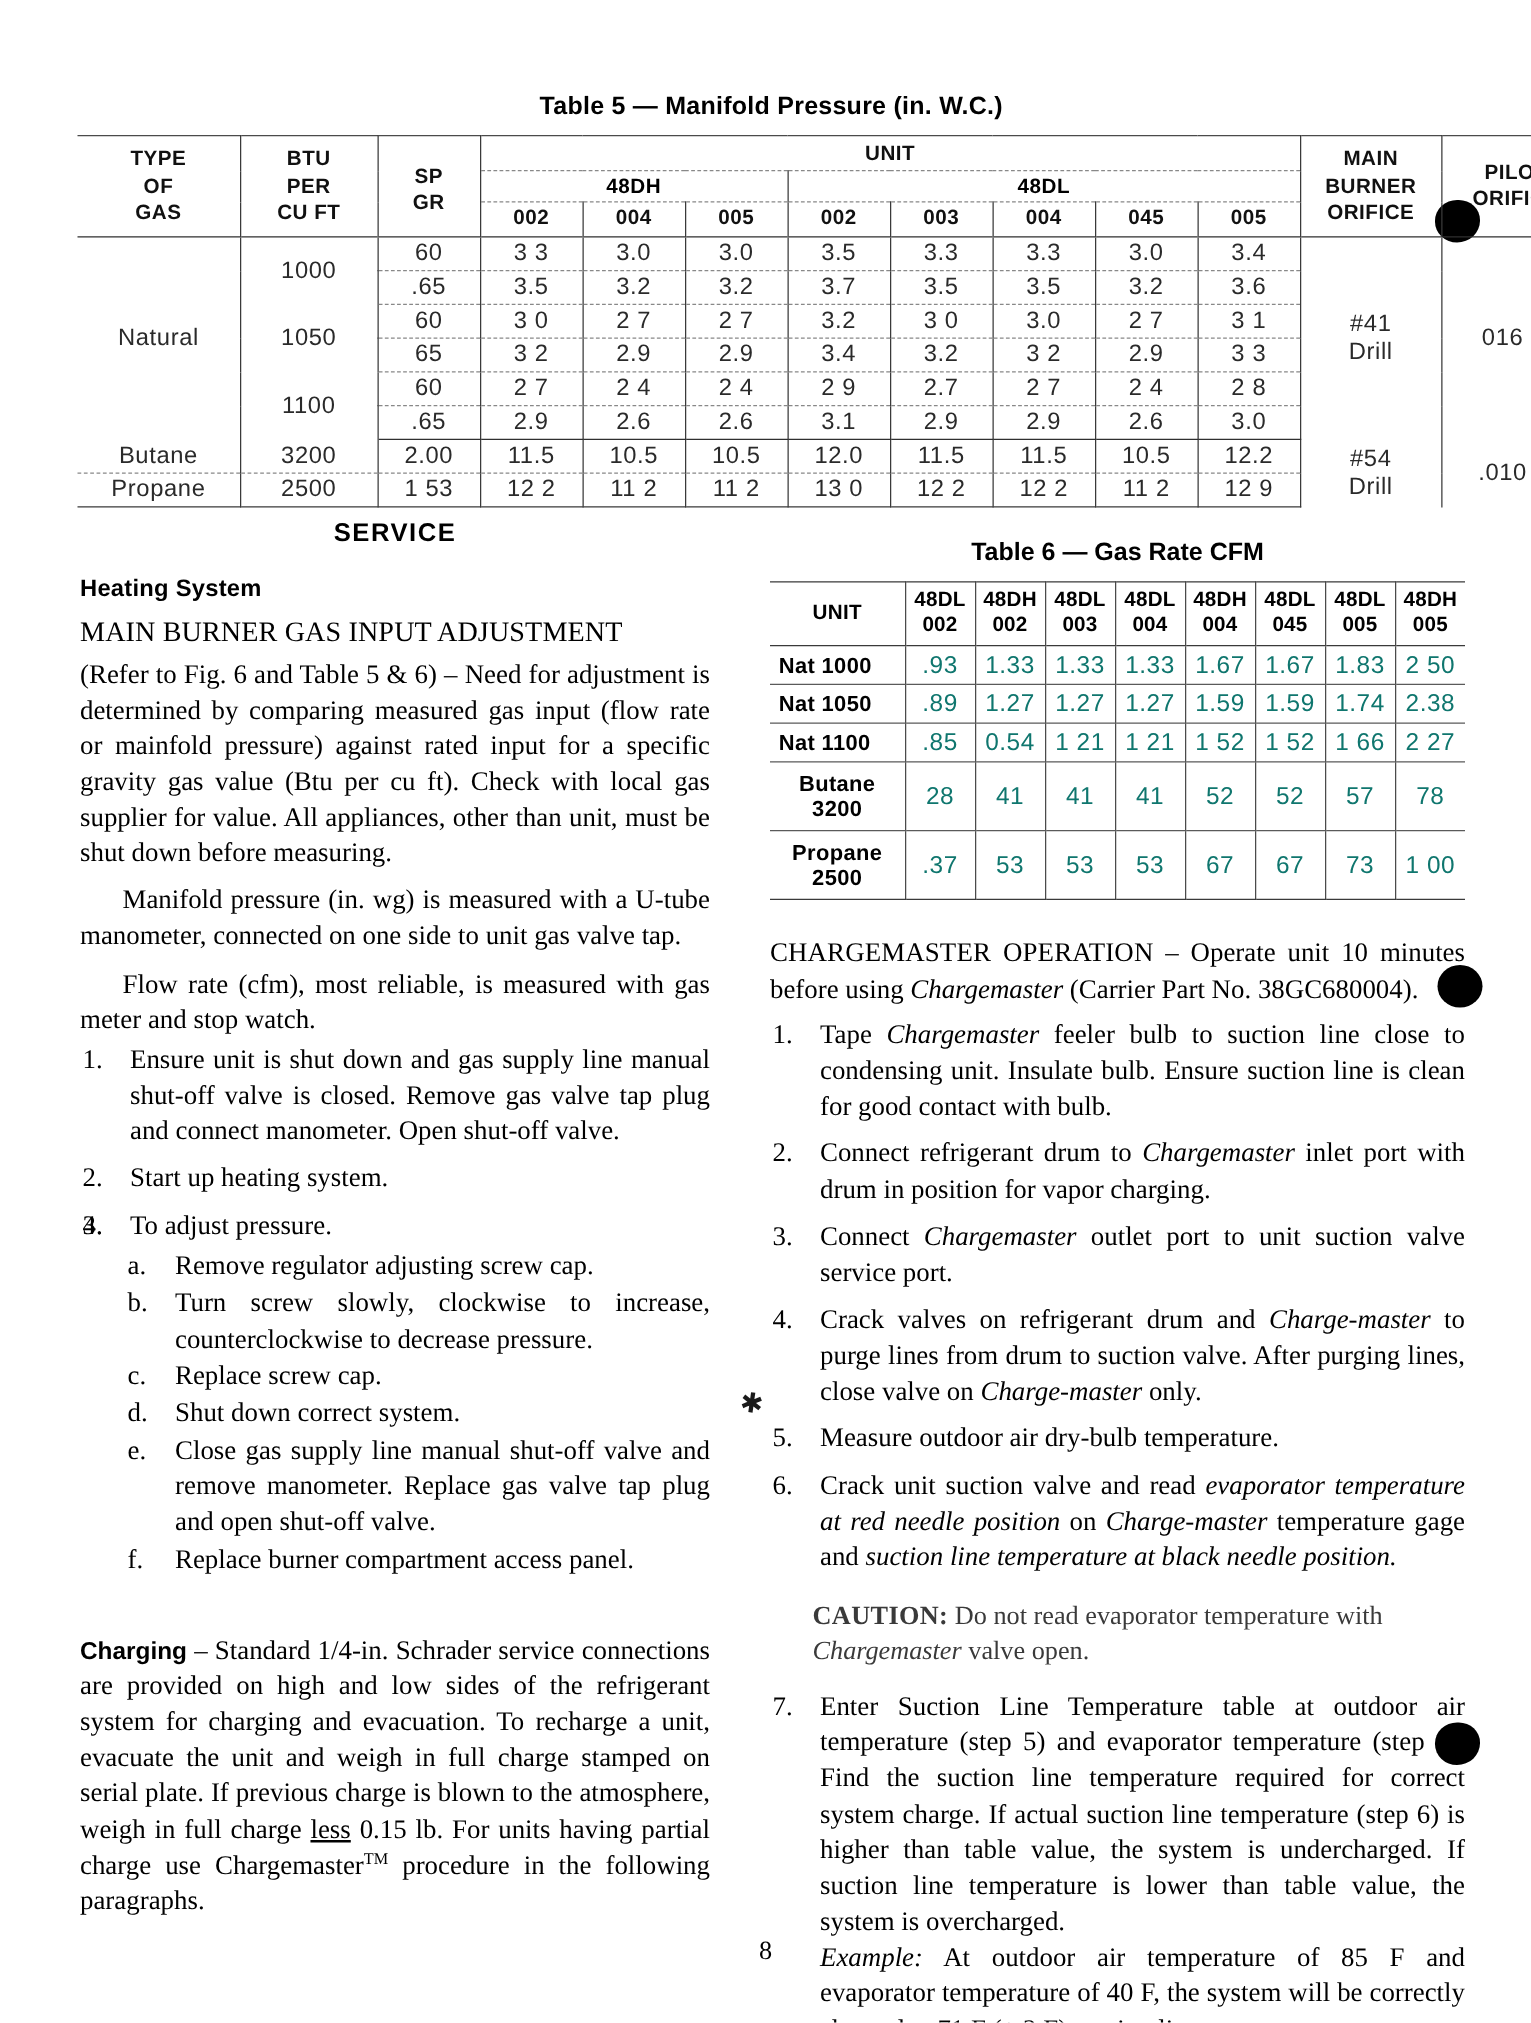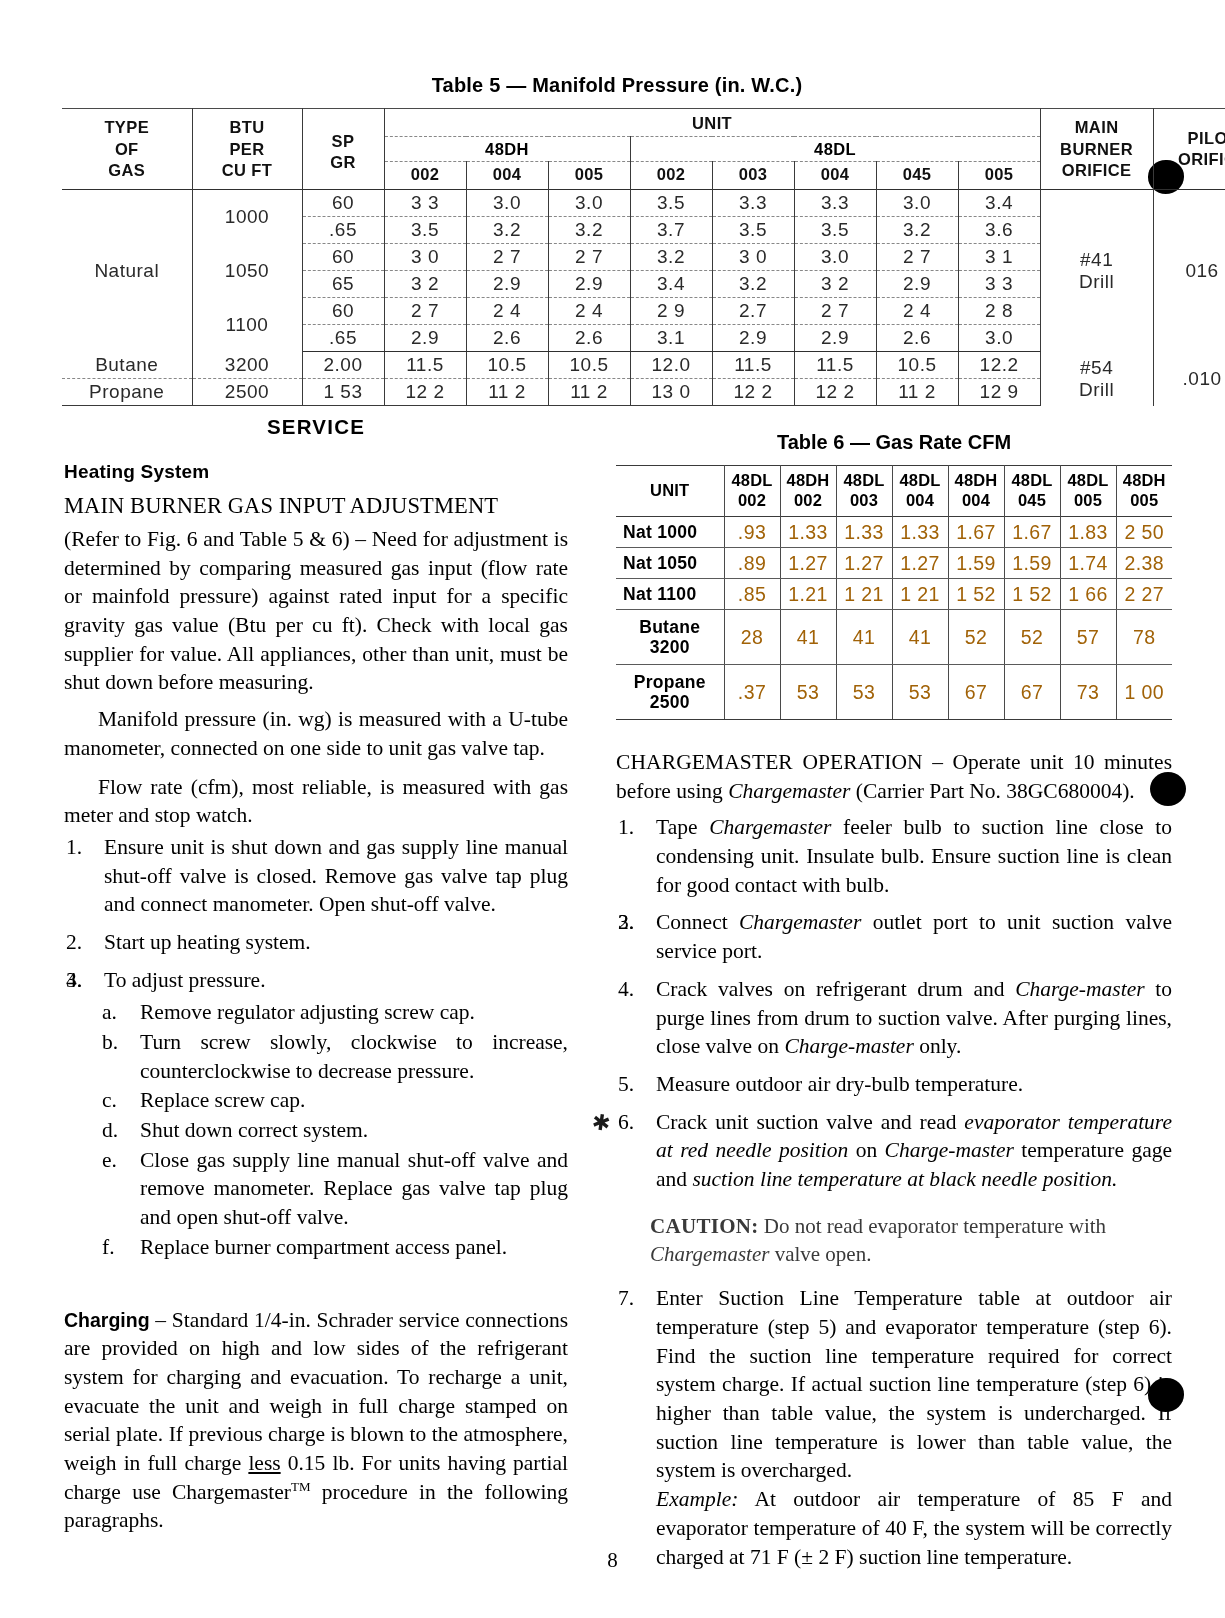--- a/index.html
+++ b/index.html
@@ -217,21 +217,21 @@
     font-size: 17.5px;
     text-align: left;
     padding-left: 7px;
     letter-spacing: 0.3px;
   }
   .t6 .rowlab.ctr { text-align: center; padding-left: 0; line-height: 1.15; }
   .t6 .v {
     font-family: "Liberation Sans", sans-serif;
     font-weight: 300;
     font-size: 19.5px;
-    color: #a16207;
+    color: #0f766e;
     letter-spacing: 0.4px;
   }
   .t6 .vr { border-right: 1.3px solid #4a4a4a; }
   .t6 .hb { border-bottom: 1.2px solid #5a5a5a; }
   .t6 .ht { border-top: 1.5px solid #3a3a3a; }
   .t6 .bb { border-bottom: 1.6px solid #3a3a3a; }
 
   
   .caution {
     margin: 18px 0 16px 0;
@@ -587,21 +587,21 @@
           <td class="v vr hb">1.27</td>
           <td class="v vr hb">1.27</td>
           <td class="v vr hb">1.59</td>
           <td class="v vr hb">1.59</td>
           <td class="v vr hb">1.74</td>
           <td class="v hb">2.38</td>
         </tr>
         <tr>
           <td class="rowlab vr hb">Nat 1100</td>
           <td class="v vr hb">.85</td>
-          <td class="v vr hb">1.21</td>
+          <td class="v vr hb">0.54</td>
           <td class="v vr hb">1 21</td>
           <td class="v vr hb">1 21</td>
           <td class="v vr hb">1 52</td>
           <td class="v vr hb">1 52</td>
           <td class="v vr hb">1 66</td>
           <td class="v hb">2 27</td>
         </tr>
         <tr>
           <td class="rowlab ctr vr hb" style="height:54px">
             <div>Butane</div>
@@ -636,20 +636,21 @@
 
     <p class="body" style="margin-top:28px"><span class="caps-head" style="font-size:21.5px">CHARGEMASTER OPERATION</span><span> – </span><span>Operate unit 10 minutes before using </span><span class="ital">Chargemaster</span><span> (Carrier Part No. 38GC680004).</span></p>
 
     <ol class="numlist" style="margin-top:8px">
       <li>
         <span class="mk">1.</span>
         <span><span>Tape </span><span class="ital">Chargemaster</span><span> feeler bulb to suction line close to condensing unit. Insulate bulb. Ensure suction line is clean for good contact with bulb.</span></span>
       </li>
       <li>
         <span class="mk">2.</span>
+        <span><span>Connect refrigerant drum to </span><span class="ital">Chargemaster</span><span> inlet port with drum in position for vapor charging.</span></span>
       </li>
       <li>
         <span class="mk">3.</span>
         <span><span>Connect </span><span class="ital">Chargemaster</span><span> outlet port to unit suction valve service port.</span></span>
       </li>
       <li>
         <span class="mk">4.</span>
         <span><span>Crack valves on refrigerant drum and </span><span class="ital">Charge-master</span><span> to purge lines from drum to suction valve. After purging lines, close valve on </span><span class="ital">Charge-master</span><span> only.</span></span>
       </li>
       <li>

